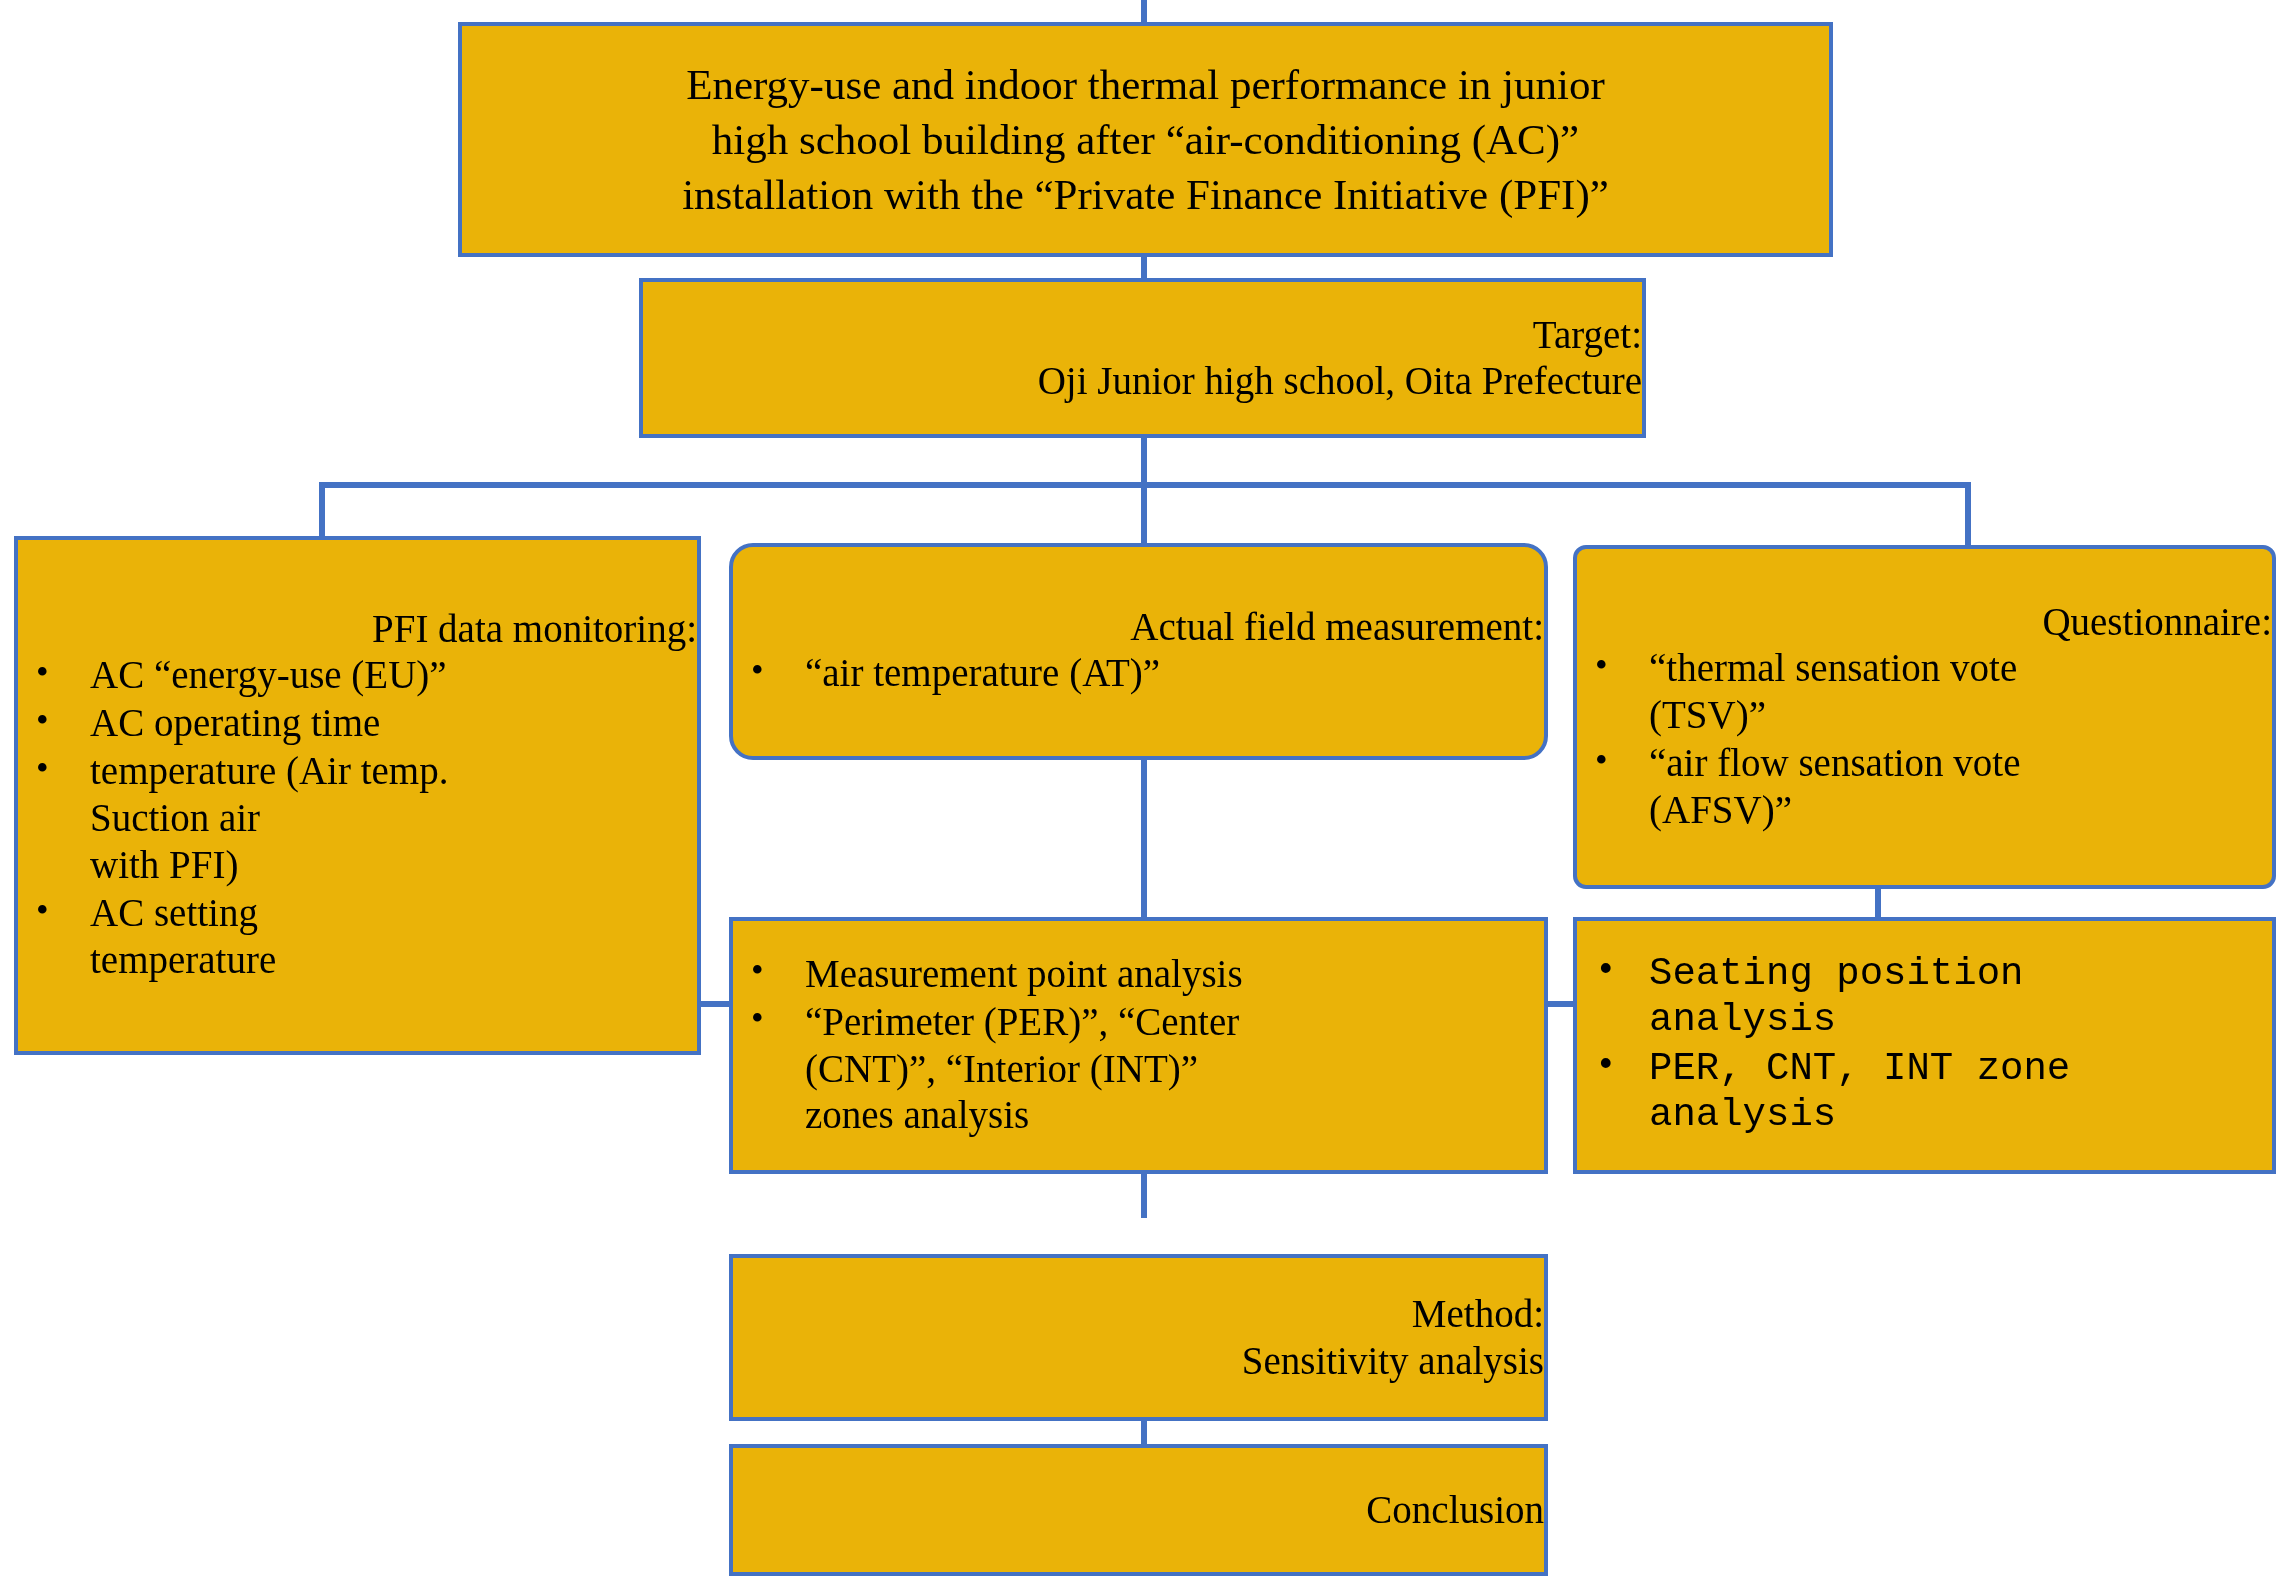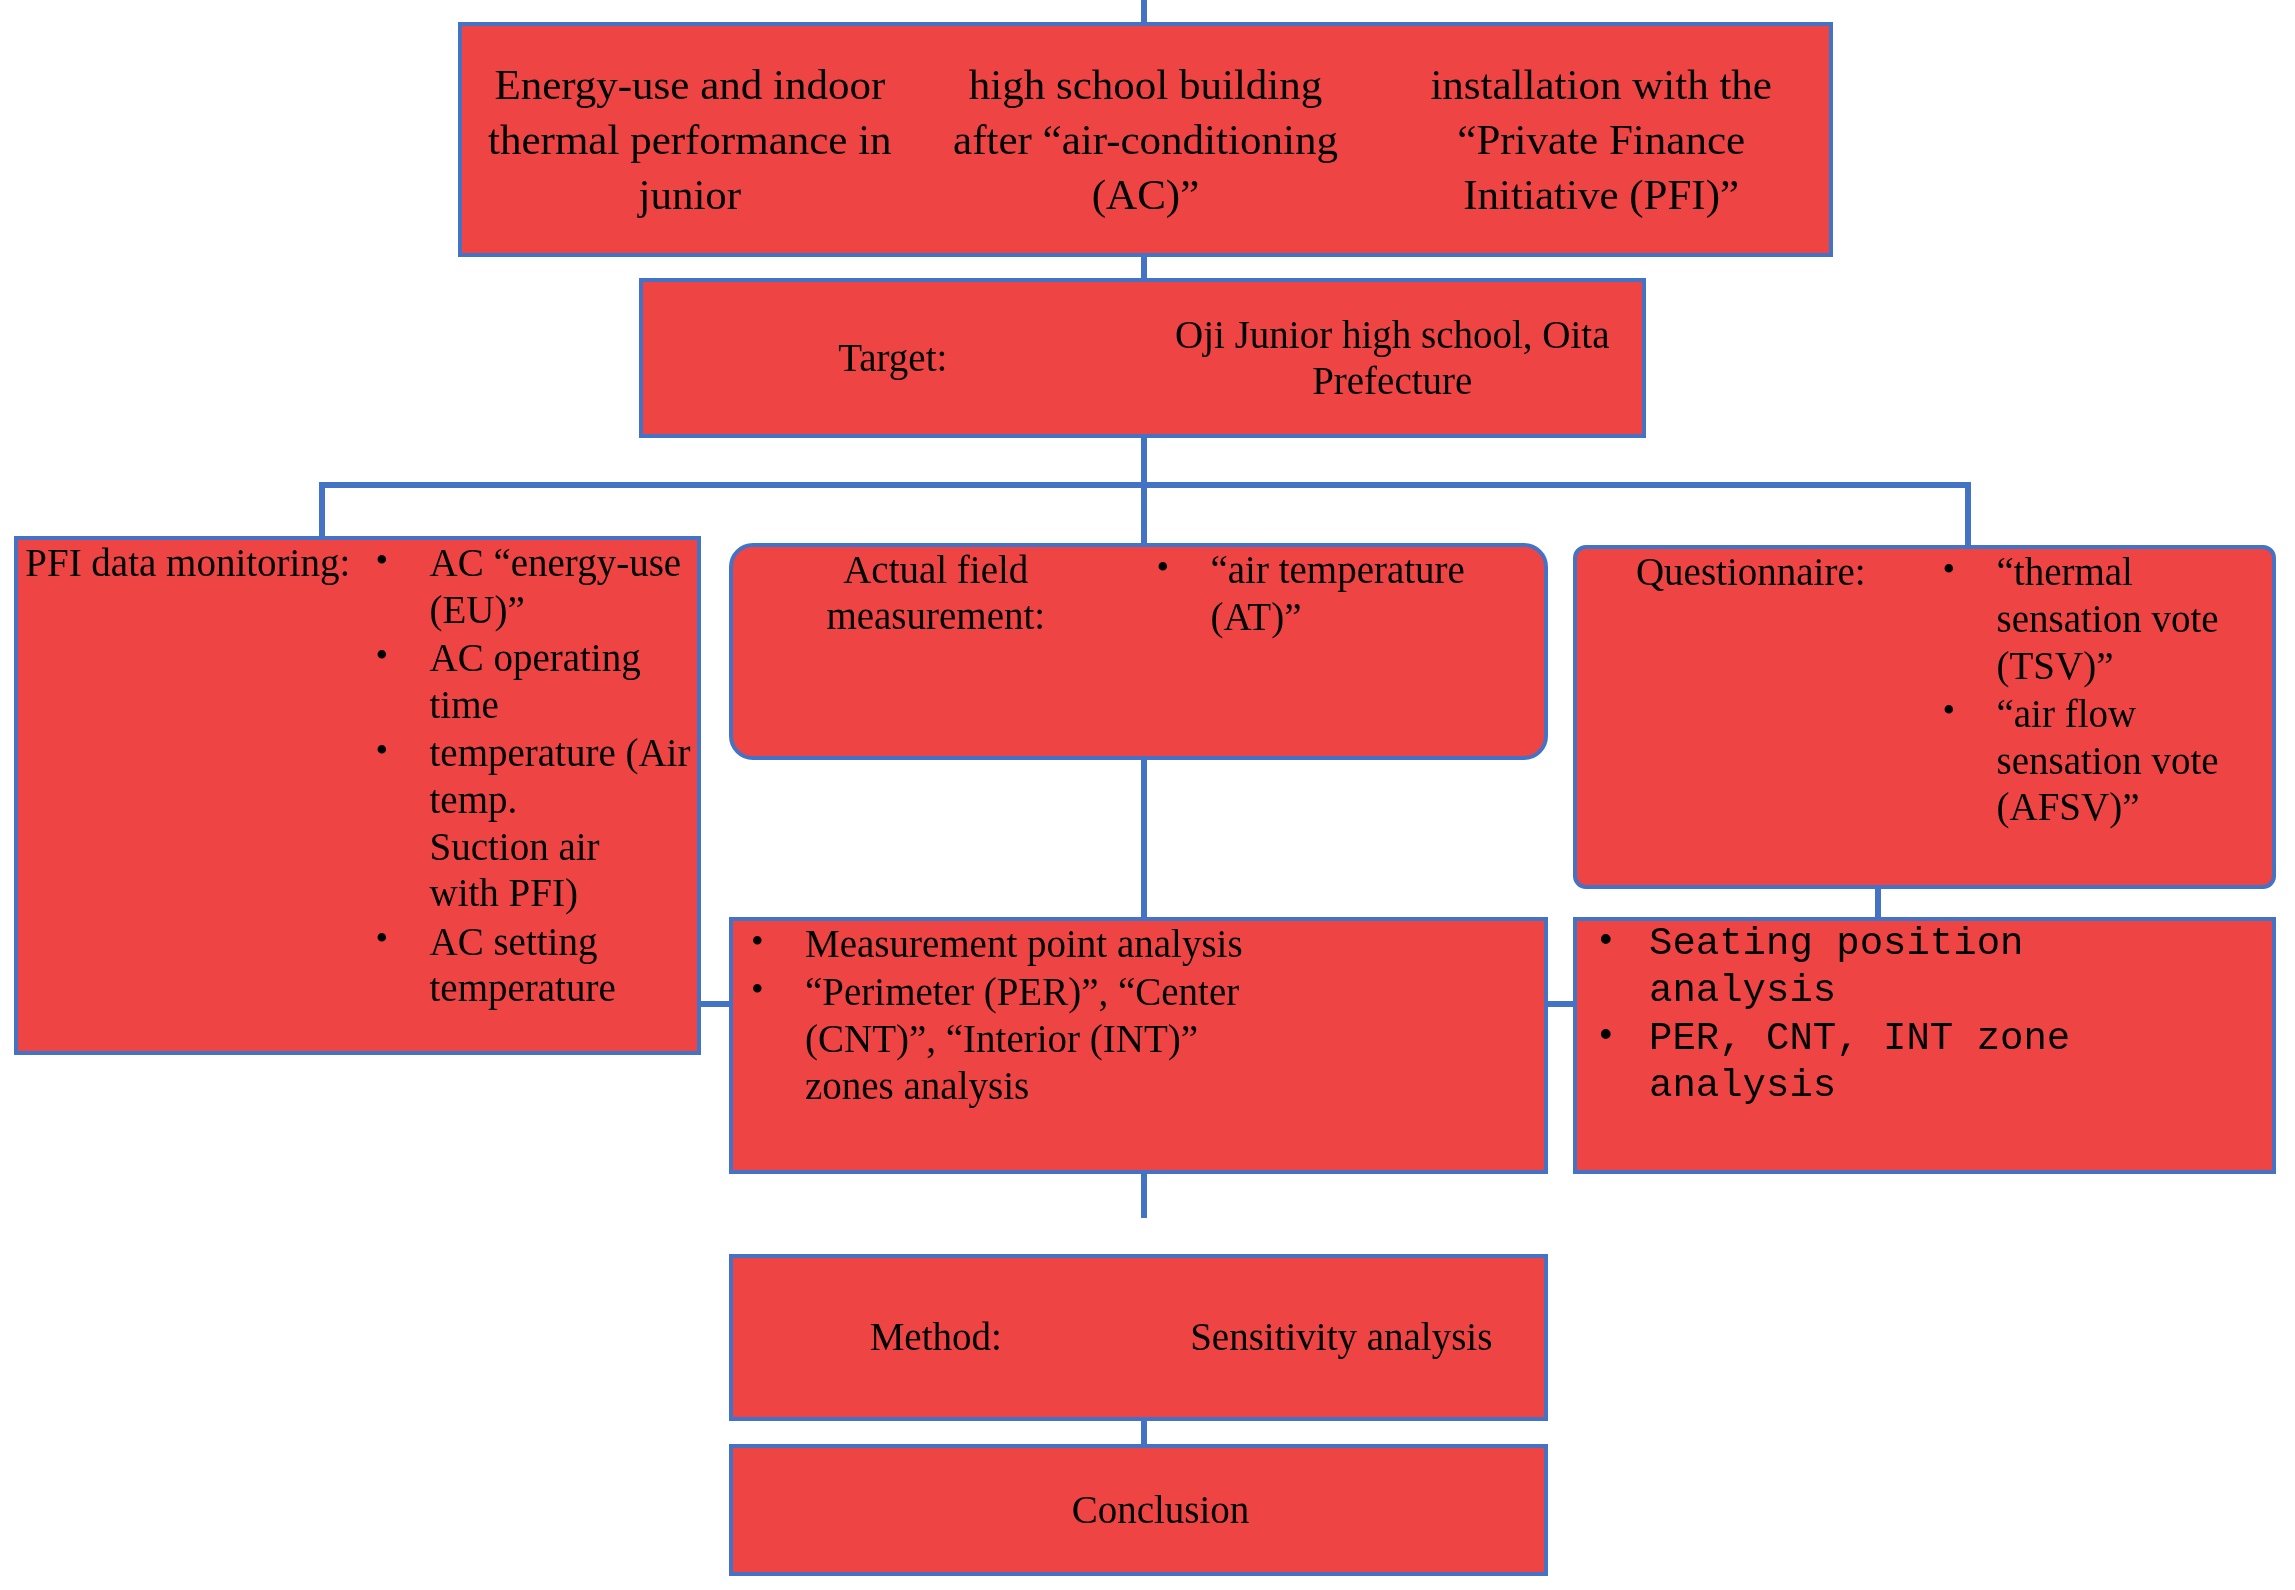--- a/index.html
+++ b/index.html
@@ -23,36 +23,36 @@
   
   .conn {
     position: absolute;
     background: #4472C4;
   }
 
   
   .node {
     position: absolute;
     box-sizing: border-box;
-    background: #ef4444;
+    background: #eab308;
     border: 4.2px solid #4472C4;
     display: flex;
-    flex-direction: row;
+    flex-direction: column;
     justify-content: center;
     z-index: 5;
   }
   .node.centered {
     align-items: center;
     text-align: center;
   }
 
   .heading {
     font-size: 39px;
     line-height: 1.18;
-    text-align: center;
+    text-align: right;
     width: 100%;
   }
 
   
   .title-para {
     font-size: 43px;
     line-height: 1.28;
     text-align: center;
     width: 100%;
     padding: 0 18px;

